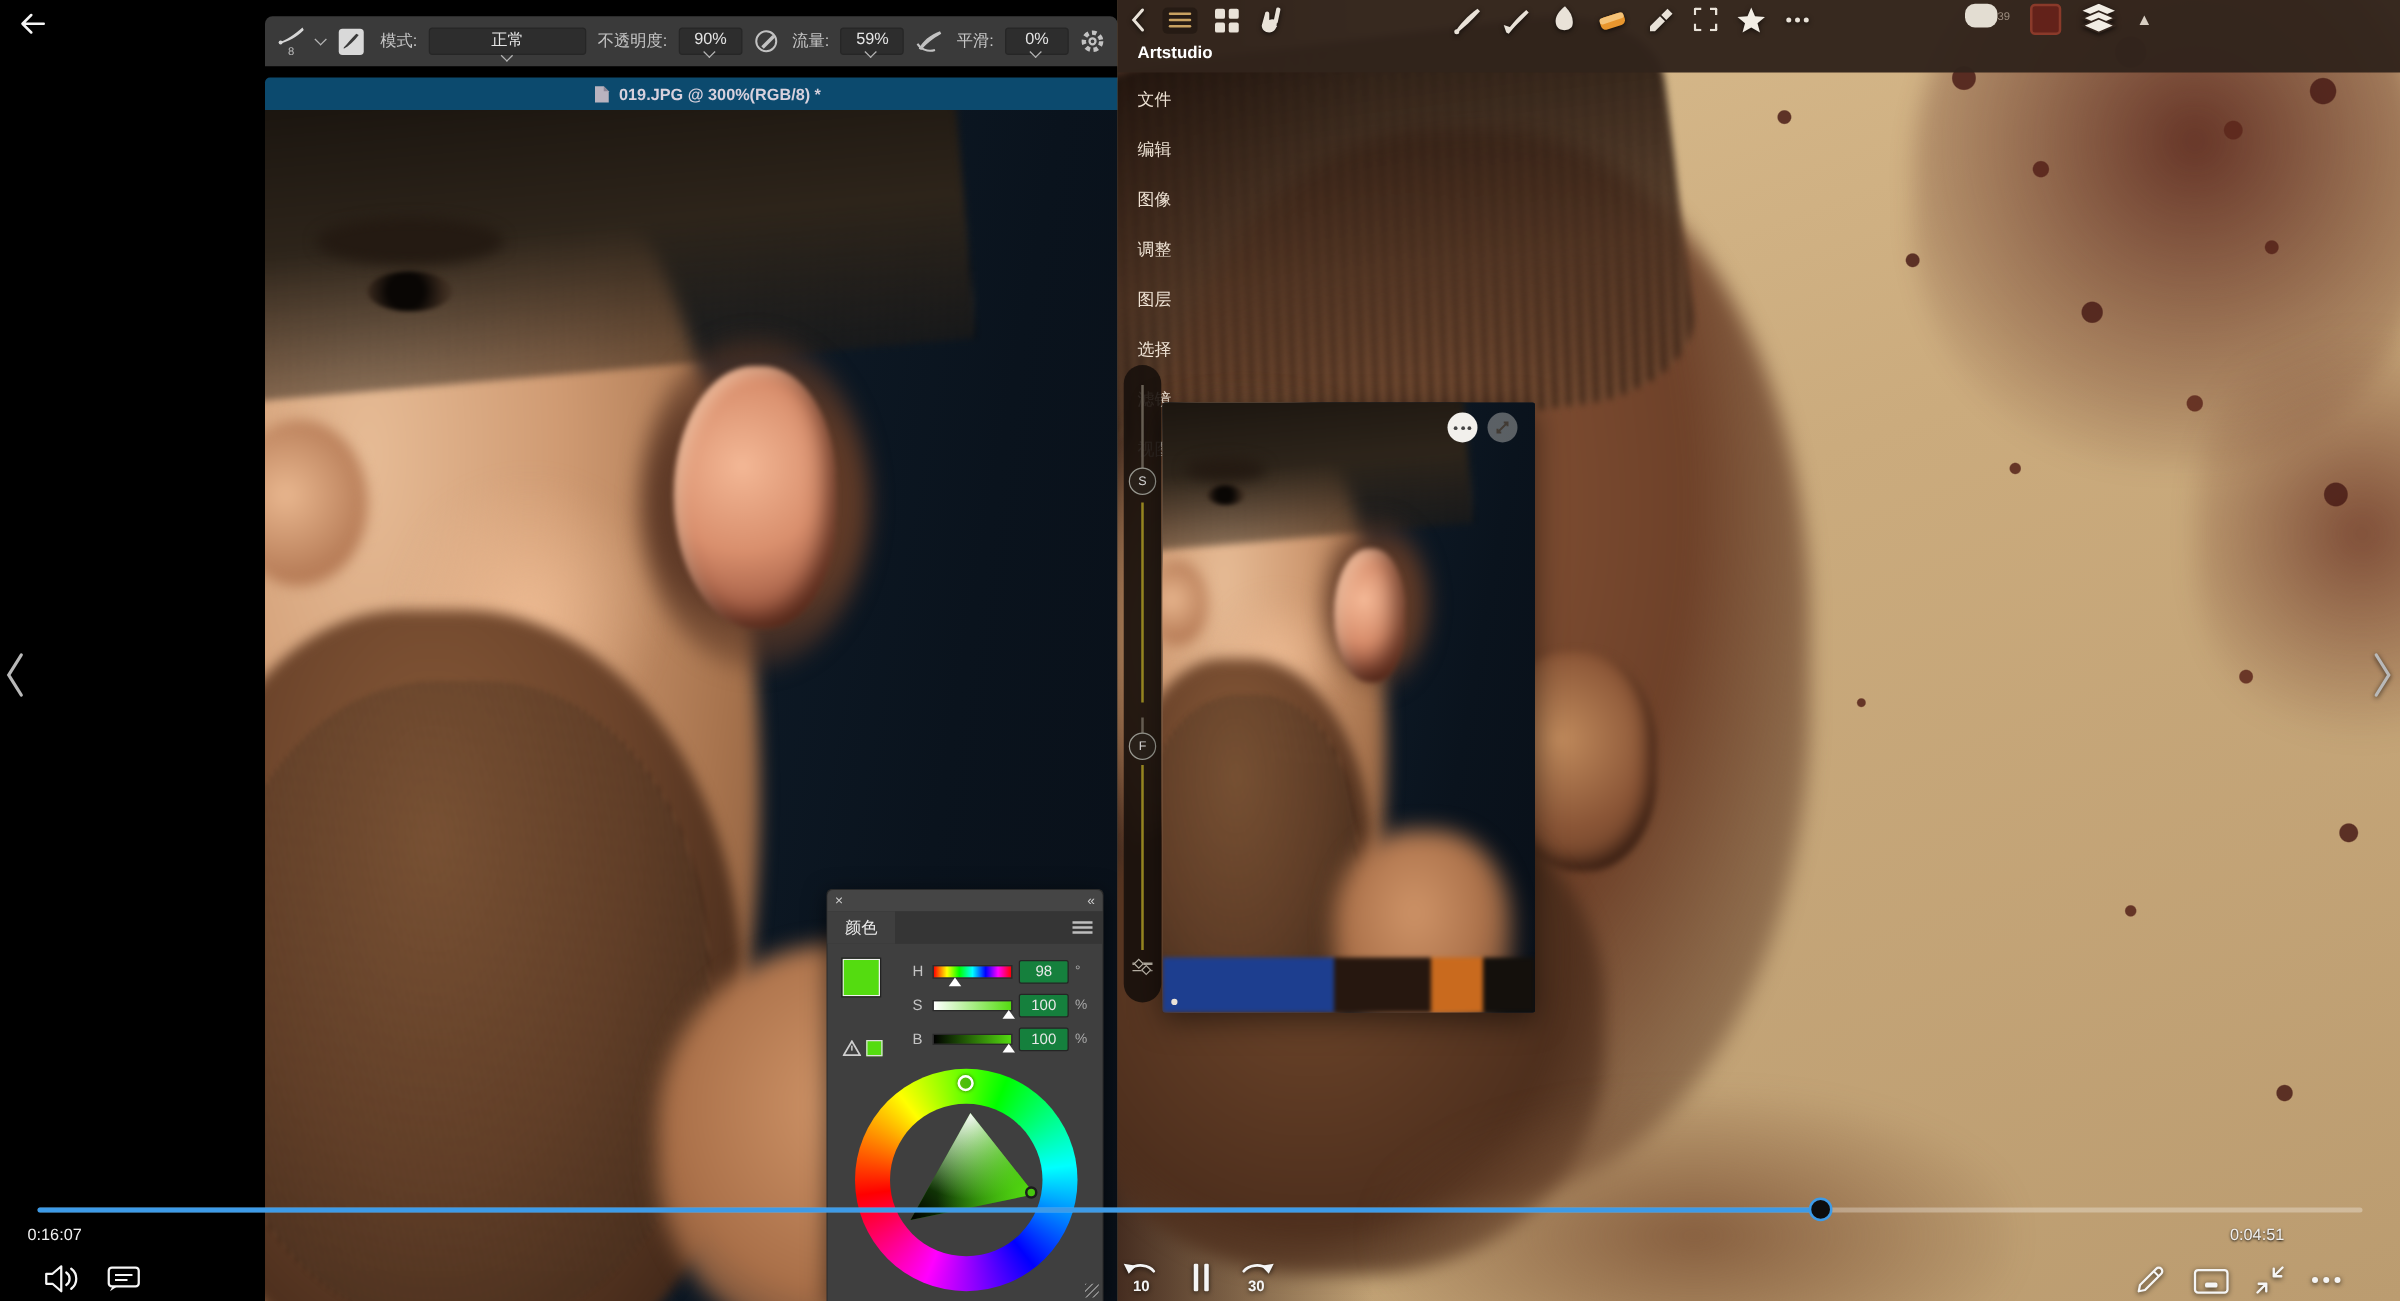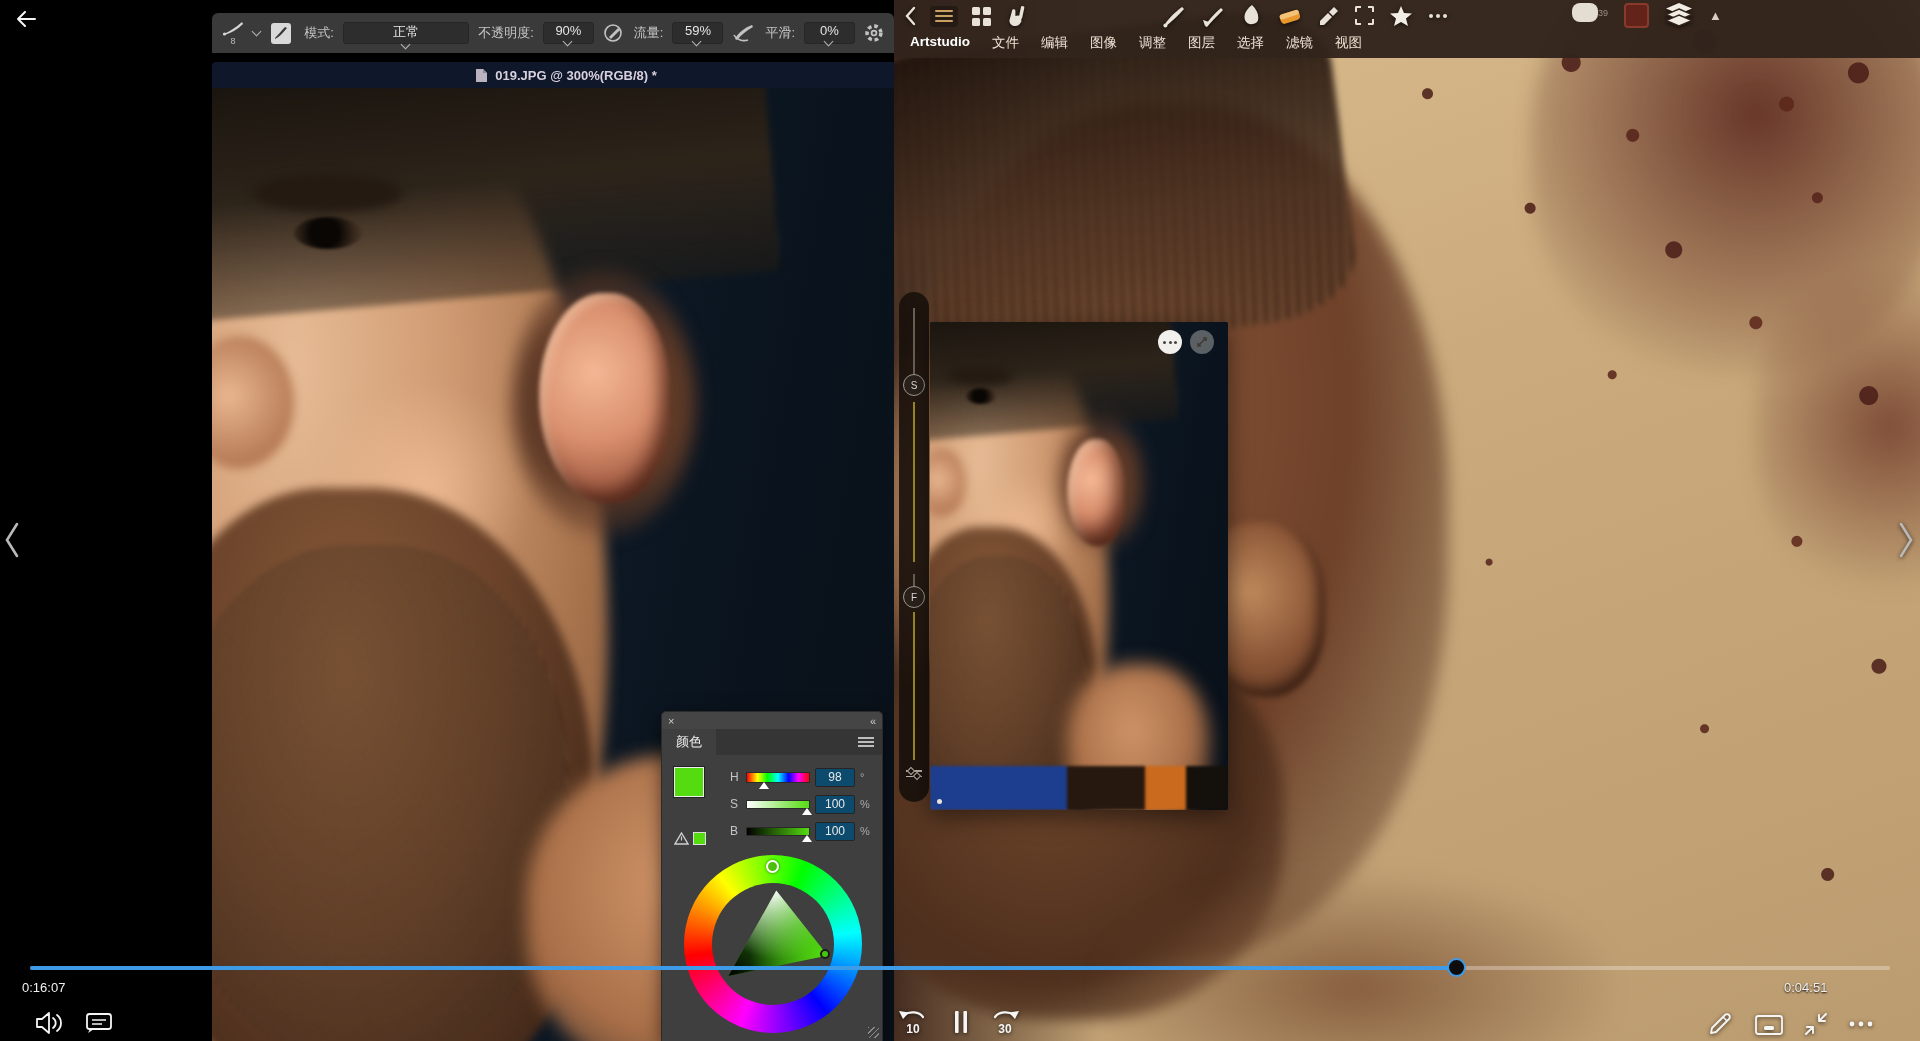--- a/index.html
+++ b/index.html
@@ -20,21 +20,21 @@
   .panel-toggle { width:24px; height:21px; background:#d9d9d9; border-radius:3px;
     display:flex; align-items:center; justify-content:center; margin-right:4px; }
   .opt-label { white-space:nowrap; color:#c6c6c6; }
   .well { height:22px; background:#2d2d2d; border:1px solid #262626; border-radius:3px;
     display:flex; align-items:center; justify-content:space-between; padding:0 6px; color:#e4e4e4;flex-direction:column; }
   .well.wide { width:148px; }
   .well.small { width:58px; }
   .tool-ico { flex:none; display:flex; align-items:center; justify-content:center; }
 
   .ps-titlebar { position:absolute; left:0; top:62px; width:708px; height:26px;
-    background:#0f172a; border-radius:4px 4px 0 0; display:flex; align-items:center;
+    background:#0c4a6e; border-radius:4px 4px 0 0; display:flex; align-items:center;
     justify-content:center; gap:7px; color:#d8d1dd; font-size:13px; font-weight:bold; }
 
   .ps-canvas { position:absolute; left:0; top:88px; width:682px; height:953px; overflow:hidden;
     background:#0d1824; }
 
   
   .photo-art { position:absolute; inset:0; }
   .photo-art > div { position:absolute; }
   .p-bg { inset:0; background:linear-gradient(100deg,#16242f 0%,#0e1b28 45%,#0a131d 75%,#091019 100%); }
   .p-face { left:-16%; top:-6%; width:74%; height:116%; border-radius:42% 56% 46% 40%;
@@ -94,21 +94,21 @@
   .warn-chip { width:13px; height:13px; background:#54dc10; border:1px solid #ddd; }
   .cp-sliders { flex:1; display:flex; flex-direction:column; gap:7px; }
   .sl-row { display:flex; align-items:center; gap:5px; height:20px; }
   .sl-label { width:11px; font-size:12px; color:#c4c4c4; }
   .sl-track { position:relative; flex:1; height:11px; border:1px solid #2a2a2a; }
   .sl-track.hue { background:linear-gradient(to right,#f00,#ff0 17%,#0f0 33%,#0ff 50%,#00f 67%,#f0f 83%,#f00); }
   .sl-track.sat { height:9px; background:linear-gradient(to right,#fff,#54dc10); }
   .sl-track.bri { height:9px; background:linear-gradient(to right,#000,#54dc10); }
   .sl-thumb { position:absolute; bottom:-7px; width:0; height:0; transform:translateX(-5px);
     border-left:5px solid transparent; border-right:5px solid transparent; border-bottom:7px solid #fff; }
-  .sl-value { width:40px; height:19px; background:#0c4a6e; border:1px solid #252525; border-radius:2px;
+  .sl-value { width:40px; height:19px; background:#15803d; border:1px solid #252525; border-radius:2px;
     font-size:12px; color:#e8e8e8; display:flex; align-items:center; justify-content:center; }
   .sl-unit { width:10px; font-size:11px; color:#aaa; }
   .cp-wheel { position:relative; height:192px; }
   .hue-ring { position:absolute; left:22px; top:6px; width:178px; height:178px; border-radius:50%;
     background:conic-gradient(from -98deg, #f00, #ff0 60deg, #0f0 120deg, #0ff 180deg, #00f 240deg, #f0f 300deg, #f00 360deg); }
   .hue-hole { position:absolute; left:28px; top:28px; width:122px; height:122px; border-radius:50%; background:#3f3f3f; }
   .sv-tri { position:absolute; left:33px; top:30px; width:114px; height:114px;
     clip-path:polygon(52% 3%, 97% 60%, 10% 78%);
     background:
       radial-gradient(circle at 97% 60%, rgba(84,220,16,1) 0%, rgba(84,220,16,0) 60%),
@@ -179,21 +179,21 @@
   .as-grid i { background:#e9e2d8; border-radius:1.5px; }
   .as-center-tools { position:absolute; left:268px; top:3px; display:flex; align-items:center; gap:15px; height:25px; }
   .as-right-tools { position:absolute; left:678px; top:3px; display:flex; align-items:flex-start; gap:16px; }
   .size-preview { display:flex; flex-direction:row; align-items:center; }
   .size-preview .shape { width:26px; height:19px; border-radius:8px; background:#e3ddd2; }
   .size-preview .badge { font-size:9px; color:#9b8c7e; margin-top:1px; }
   .canvas-swatch { width:25px; height:25px; border-radius:4px; background:#63221a; border:2px solid #8a3a2a; }
   .as-collapse { font-size:13px; color:#d8cec2; line-height:25px; }
   .sel-rect { width:19px; height:19px; border:2px dashed #e9e2d8; border-radius:2px; }
   .as-menubar { position:absolute; left:16px; top:34px; display:flex; gap:22px;
-    font-size:13.5px; color:#eee2d4; }
+    font-size:13.5px; color:#eee2d4;flex-direction:column; }
   .as-menubar .menu-item { white-space:nowrap; }
   .as-menubar .menu-item.app { font-weight:bold; color:#fff; }
 
   
   .as-sliderbar { position:absolute; left:5px; top:292px; width:30px; height:510px;
     background:rgba(24,17,12,.9); border-radius:15px; }
   .vtrack { position:absolute; left:14px; width:2px; background:#6a6156; }
   .vtrack.active { background:#9c8b22; }
   .vhandle { position:absolute; left:4px; width:22px; height:22px; border-radius:50%;
     background:#2a2risk118;

